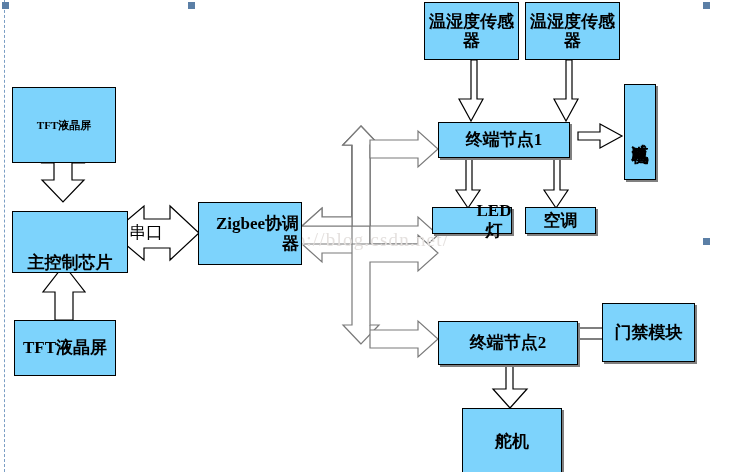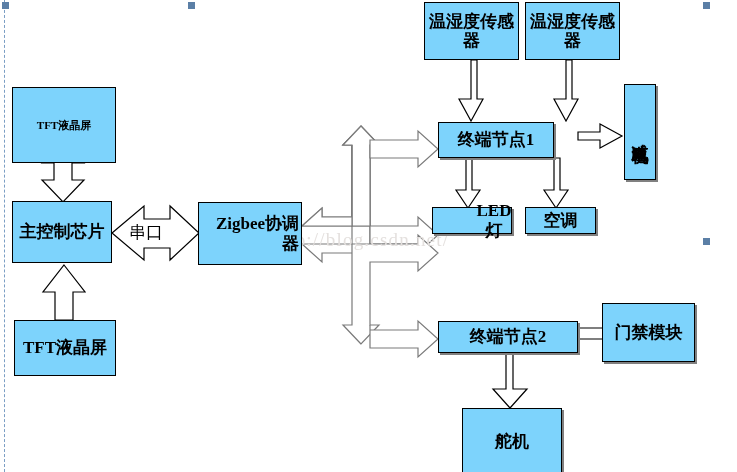--- a/index.html
+++ b/index.html
@@ -126,57 +126,57 @@
       <path d="M 506,349 L 506,389 L 493,389 L 510,408 L 527,389 L 513,389 L 513,349 Z"></path>
     </g>
   </svg>
 
   <div id="watermark">http://blog.csdn.net/</div>
 
   <div class="nodebox" style="left:12px;top:87px;width:104px;height:76px;font-size:11px;">
     <span class="lbl">TFT液晶屏</span>
   </div>
 
-  <div class="nodebox" style="left:12px;top:201px;width:100px;height:62px;font-size:17px;">
+  <div class="nodebox" style="left:12px;top:211px;width:116px;height:62px;font-size:17px;align-items:flex-end;">
     <span class="lbl">主控制芯片</span>
   </div>
 
   <div class="nodebox" style="left:14px;top:320px;width:102px;height:56px;font-size:17px;">
     <span class="lbl">TFT液晶屏</span>
   </div>
 
   <div class="nodebox" style="left:198px;top:202px;width:104px;height:63px;font-size:17px;text-align:right;">
     <span class="lbl">Zigbee协调器</span>
   </div>
 
   <div class="nodebox" style="left:424px;top:2px;width:95px;height:58px;font-size:17px;">
     <span class="lbl">温湿度传感器</span>
   </div>
 
   <div class="nodebox" style="left:525px;top:2px;width:95px;height:58px;font-size:17px;">
     <span class="lbl">温湿度传感器</span>
   </div>
 
-  <div class="nodebox shadow" style="left:438px;top:122px;width:116px;height:36px;font-size:17px;">
+  <div class="nodebox shadow" style="left:438px;top:122px;width:132px;height:36px;font-size:17px;">
     <span class="lbl">终端节点1</span>
   </div>
 
   <div class="nodebox shadow" style="left:624px;top:84px;width:32px;height:96px;font-size:17px;">
     <span class="lbl vertical-text">减速电机</span>
   </div>
 
   <div class="nodebox shadow" style="left:432px;top:207px;width:80px;height:27px;font-size:17px;padding-left:44px;">
     <span class="lbl">LED灯</span>
   </div>
 
   <div class="nodebox shadow" style="left:525px;top:207px;width:71px;height:27px;font-size:17px;">
     <span class="lbl">空调</span>
   </div>
 
-  <div class="nodebox shadow" style="left:438px;top:321px;width:140px;height:32px;font-size:17px;">
+  <div class="nodebox shadow" style="left:438px;top:321px;width:140px;height:44px;font-size:17px;">
     <span class="lbl">终端节点2</span>
   </div>
 
   <div class="nodebox shadow" style="left:602px;top:303px;width:93px;height:59px;font-size:17px;">
     <span class="lbl">门禁模块</span>
   </div>
 
   <div class="nodebox shadow" style="left:462px;top:408px;width:100px;height:68px;font-size:17px;">
     <span class="lbl">舵机</span>
   </div>

